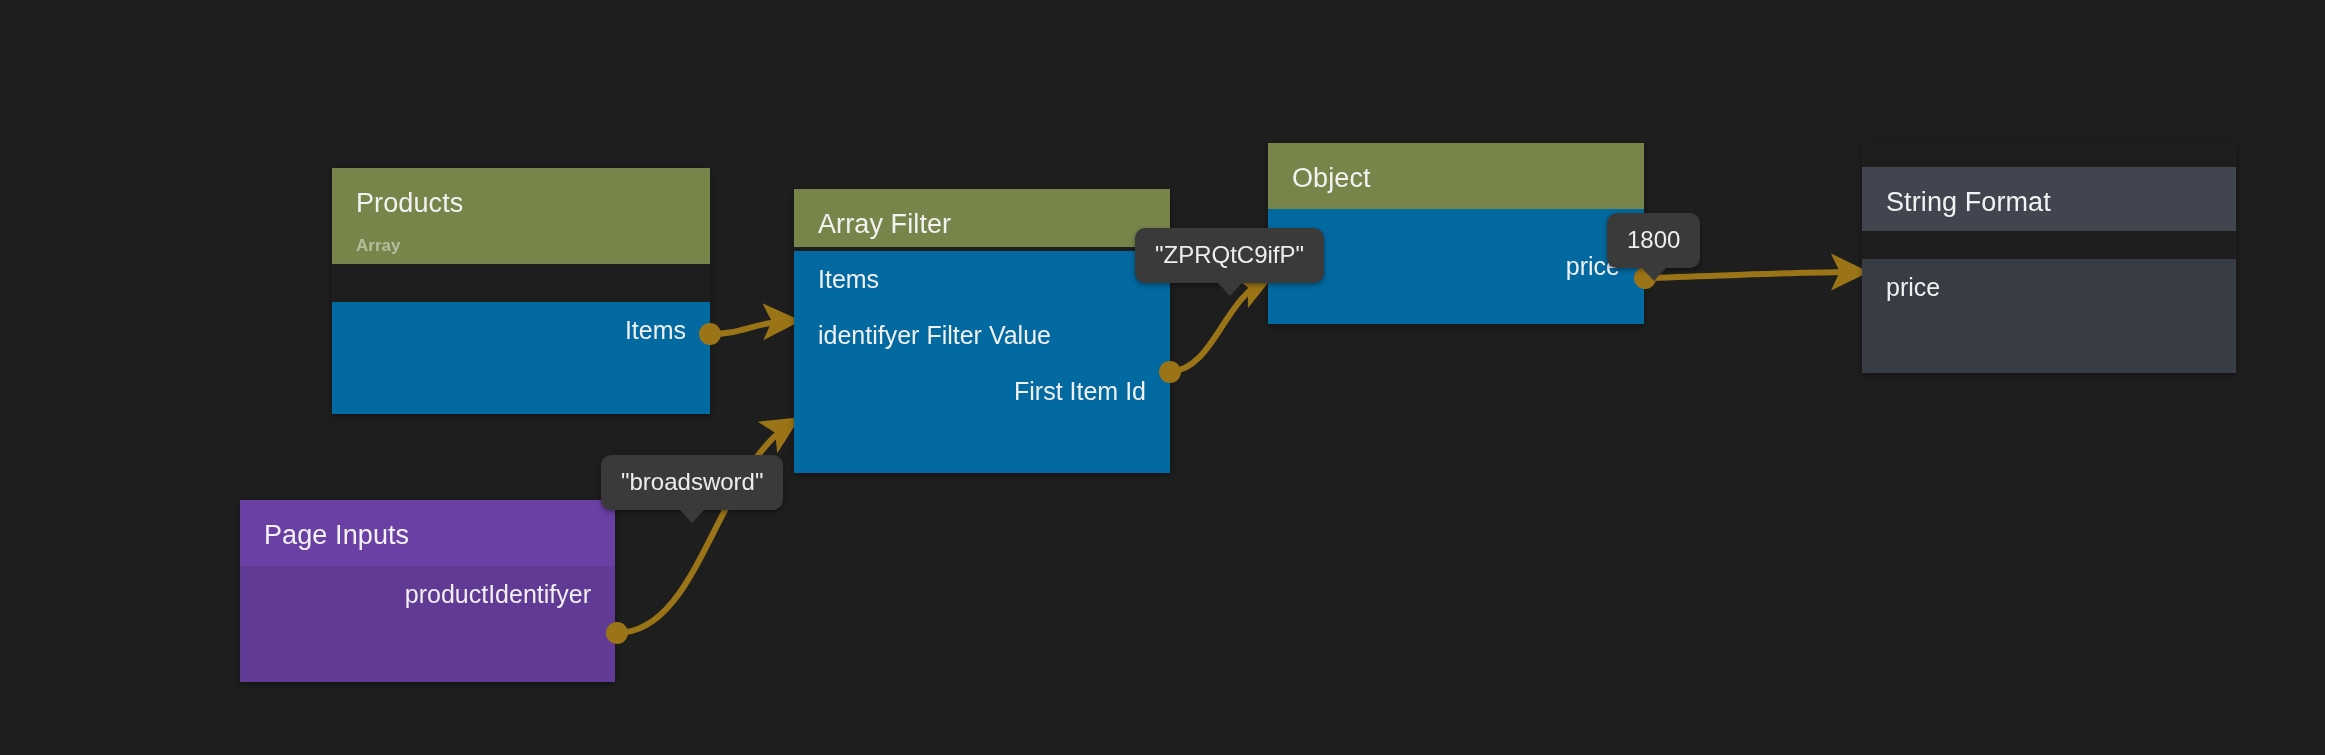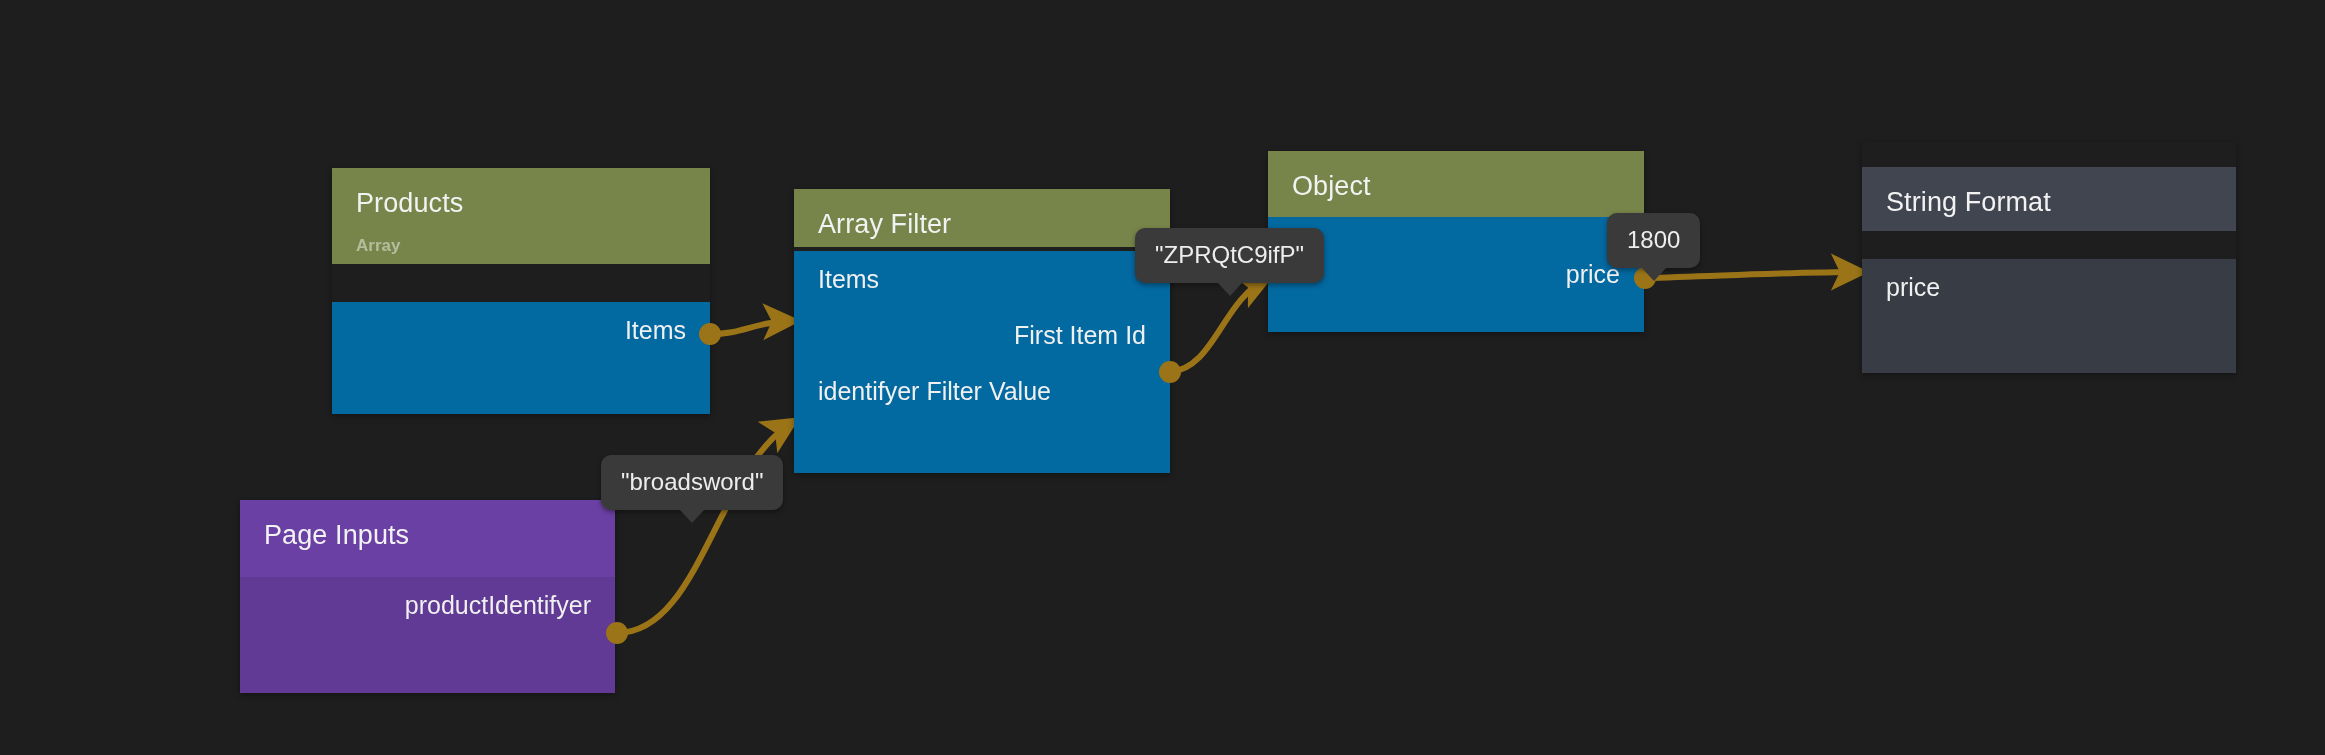--- a/index.html
+++ b/index.html
@@ -142,31 +142,31 @@
   <div class="port-dot" style="left:710px; top:334px;"></div>
 
   <div class="node green" style="left:794px; top:189px; width:376px;">
     <div class="node-header" style="height:58px;">
       <div class="node-title">Array Filter</div>
     </div>
     <div class="node-body" style="height:222px;">
       <div class="port-row in" style="margin-top:4px;">
         <span>Items</span>
       </div>
+      <div class="port-row in">
+        <span>identifyer Filter Value</span>
+      </div>
       <div class="port-row out">
         <span>First Item Id</span>
       </div>
-      <div class="port-row in">
-        <span>identifyer Filter Value</span>
-      </div>
     </div>
   </div>
   <div class="port-dot" style="left:1170px; top:372px;"></div>
 
-  <div class="node green" style="left:1268px; top:151px; width:376px;">
+  <div class="node green" style="left:1268px; top:143px; width:376px;">
     <div class="node-header" style="height:66px;">
       <div class="node-title">Object</div>
     </div>
     <div class="node-body" style="height:115px;">
       <div class="port-row in" style="position:absolute; left:0; right:0; top:29px;">
         <span>Id</span>
       </div>
       <div class="port-row out" style="position:absolute; left:0; right:0; top:29px;">
         <span>price</span>
       </div>
@@ -179,21 +179,21 @@
       <div class="node-title">String Format</div>
     </div>
     <div class="node-body" style="height:114px;">
       <div class="port-row in" style="margin-top:28px;">
         <span>price</span>
       </div>
     </div>
   </div>
 
   <div class="node purple" style="left:240px; top:500px; width:375px;">
-    <div class="node-header" style="height:77px;">
+    <div class="node-header" style="height:66px;">
       <div class="node-title">Page Inputs</div>
     </div>
     <div class="node-body" style="height:116px;">
       <div class="port-row out" style="">
         <span>productIdentifyer</span>
       </div>
     </div>
   </div>
   <div class="port-dot" style="left:617px; top:633px;"></div>
 

